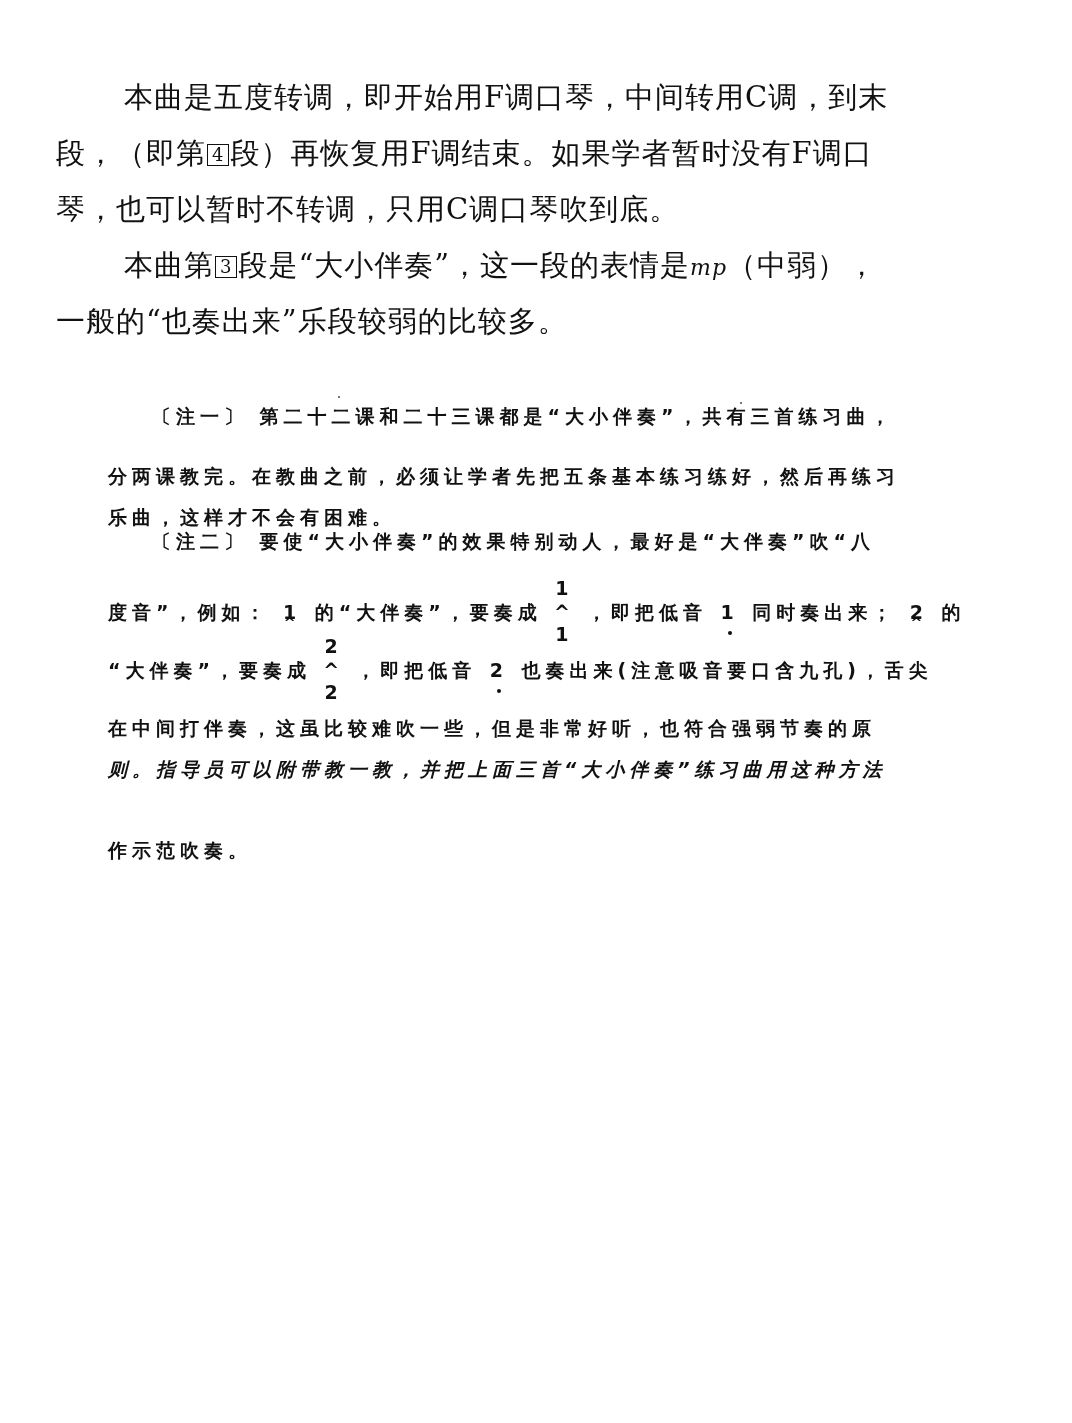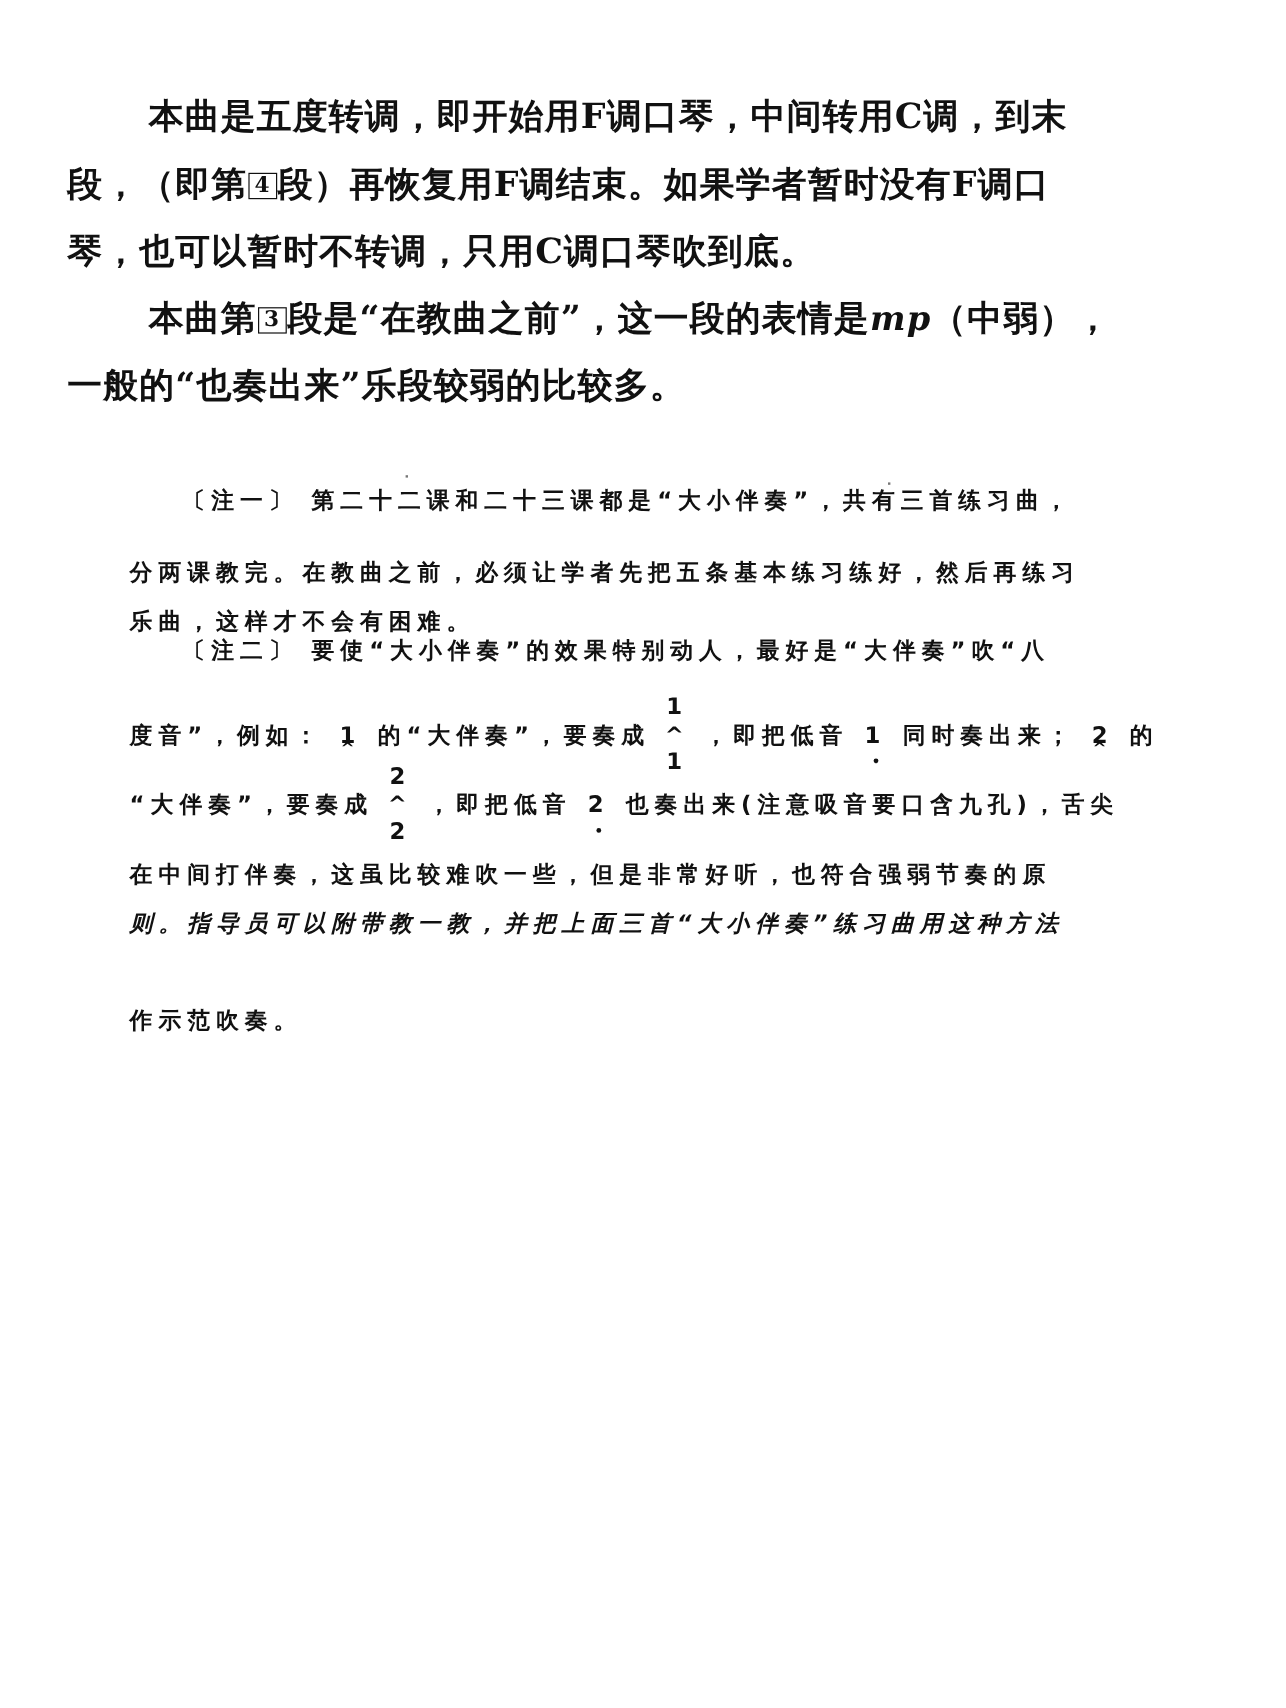--- a/index.html
+++ b/index.html
@@ -1,42 +1,42 @@
 <!DOCTYPE html>
 <html><head>
 <meta charset="utf-8">
 <style>
   html, body { margin:0; padding:0; background:#ffffff; }
   body { width:1072px; height:1423px; position:relative; overflow:hidden;
          font-family:"DejaVu Serif","Liberation Serif",serif; color:#111; }
   .line { position:absolute; white-space:nowrap; }
-  .main { font-size:29px; letter-spacing:1px; font-weight:bold; }
+  .main { font-size:29px; letter-spacing:1px; font-weight:normal; }
   .note { font-size:19px; letter-spacing:5px; font-weight:bold; font-family:"DejaVu Sans","Liberation Sans",sans-serif; }
   .box { display:inline-block; border:1.5px solid #111; font-size:18px; line-height:20px; padding:0 4px; margin:0 1px; vertical-align:middle; }
-  .mp { font-style:italic; font-size:28px; }
+  .mp { font-style:italic; font-size:22px; }
   .num { display:inline-block; position:relative; width:22px; text-align:center; font-weight:bold; }
   .num .top { position:absolute; left:0; width:22px; top:-24px; }
   .num .bot { position:absolute; left:0; width:22px; top:22px; }
   .num .hat { position:absolute; left:0; width:22px; top:14px; font-size:14px; }
   .num .dot { position:absolute; left:9px; top:30px; width:4px; height:4px; background:#111; border-radius:2px; }
   .speck { position:absolute; width:2px; height:2px; background:#777; }
 </style>
 </head>
 <body>
 
 <div>
 
   <div class="line main" style="left:124px;top:78px;">本曲是五度转调，即开始用F调口琴，中间转用C调，到末</div>
   <div class="line main" style="left:56px;top:134px;">
     <span>段，（即第</span><span class="box">4</span><span>段）再恢复用F调结束。如果学者暂时没有F调口</span>
   </div>
   <div class="line main" style="left:56px;top:190px;text-align:center;">琴，也可以暂时不转调，只用C调口琴吹到底。</div>
 
   <div class="line main" style="left:124px;top:246px;">
-    <span>本曲第</span><span class="box">3</span><span>段是“在教曲之前”，这一段的表情是</span><span class="mp">mp</span><span>（中弱），</span>
+    <span>本曲第</span><span class="box">3</span><span>段是“大小伴奏”，这一段的表情是</span><span class="mp">mp</span><span>（中弱），</span>
   </div>
   <div class="line main" style="left:56px;top:302px;">一般的“也奏出来”乐段较弱的比较多。</div>
 
   <div class="speck" style="left:338px;top:396px;"></div>
   <div class="speck" style="left:740px;top:402px;"></div>
 
   <div class="line note" style="left:152px;top:404px;">〔注一〕 第二十二课和二十三课都是“大小伴奏”，共有三首练习曲，</div>
   <div class="line note" style="left:108px;top:464px;">分两课教完。在教曲之前，必须让学者先把五条基本练习练好，然后再练习</div>
   <div class="line note" style="left:108px;top:505px;">乐曲，这样才不会有困难。</div>
 

